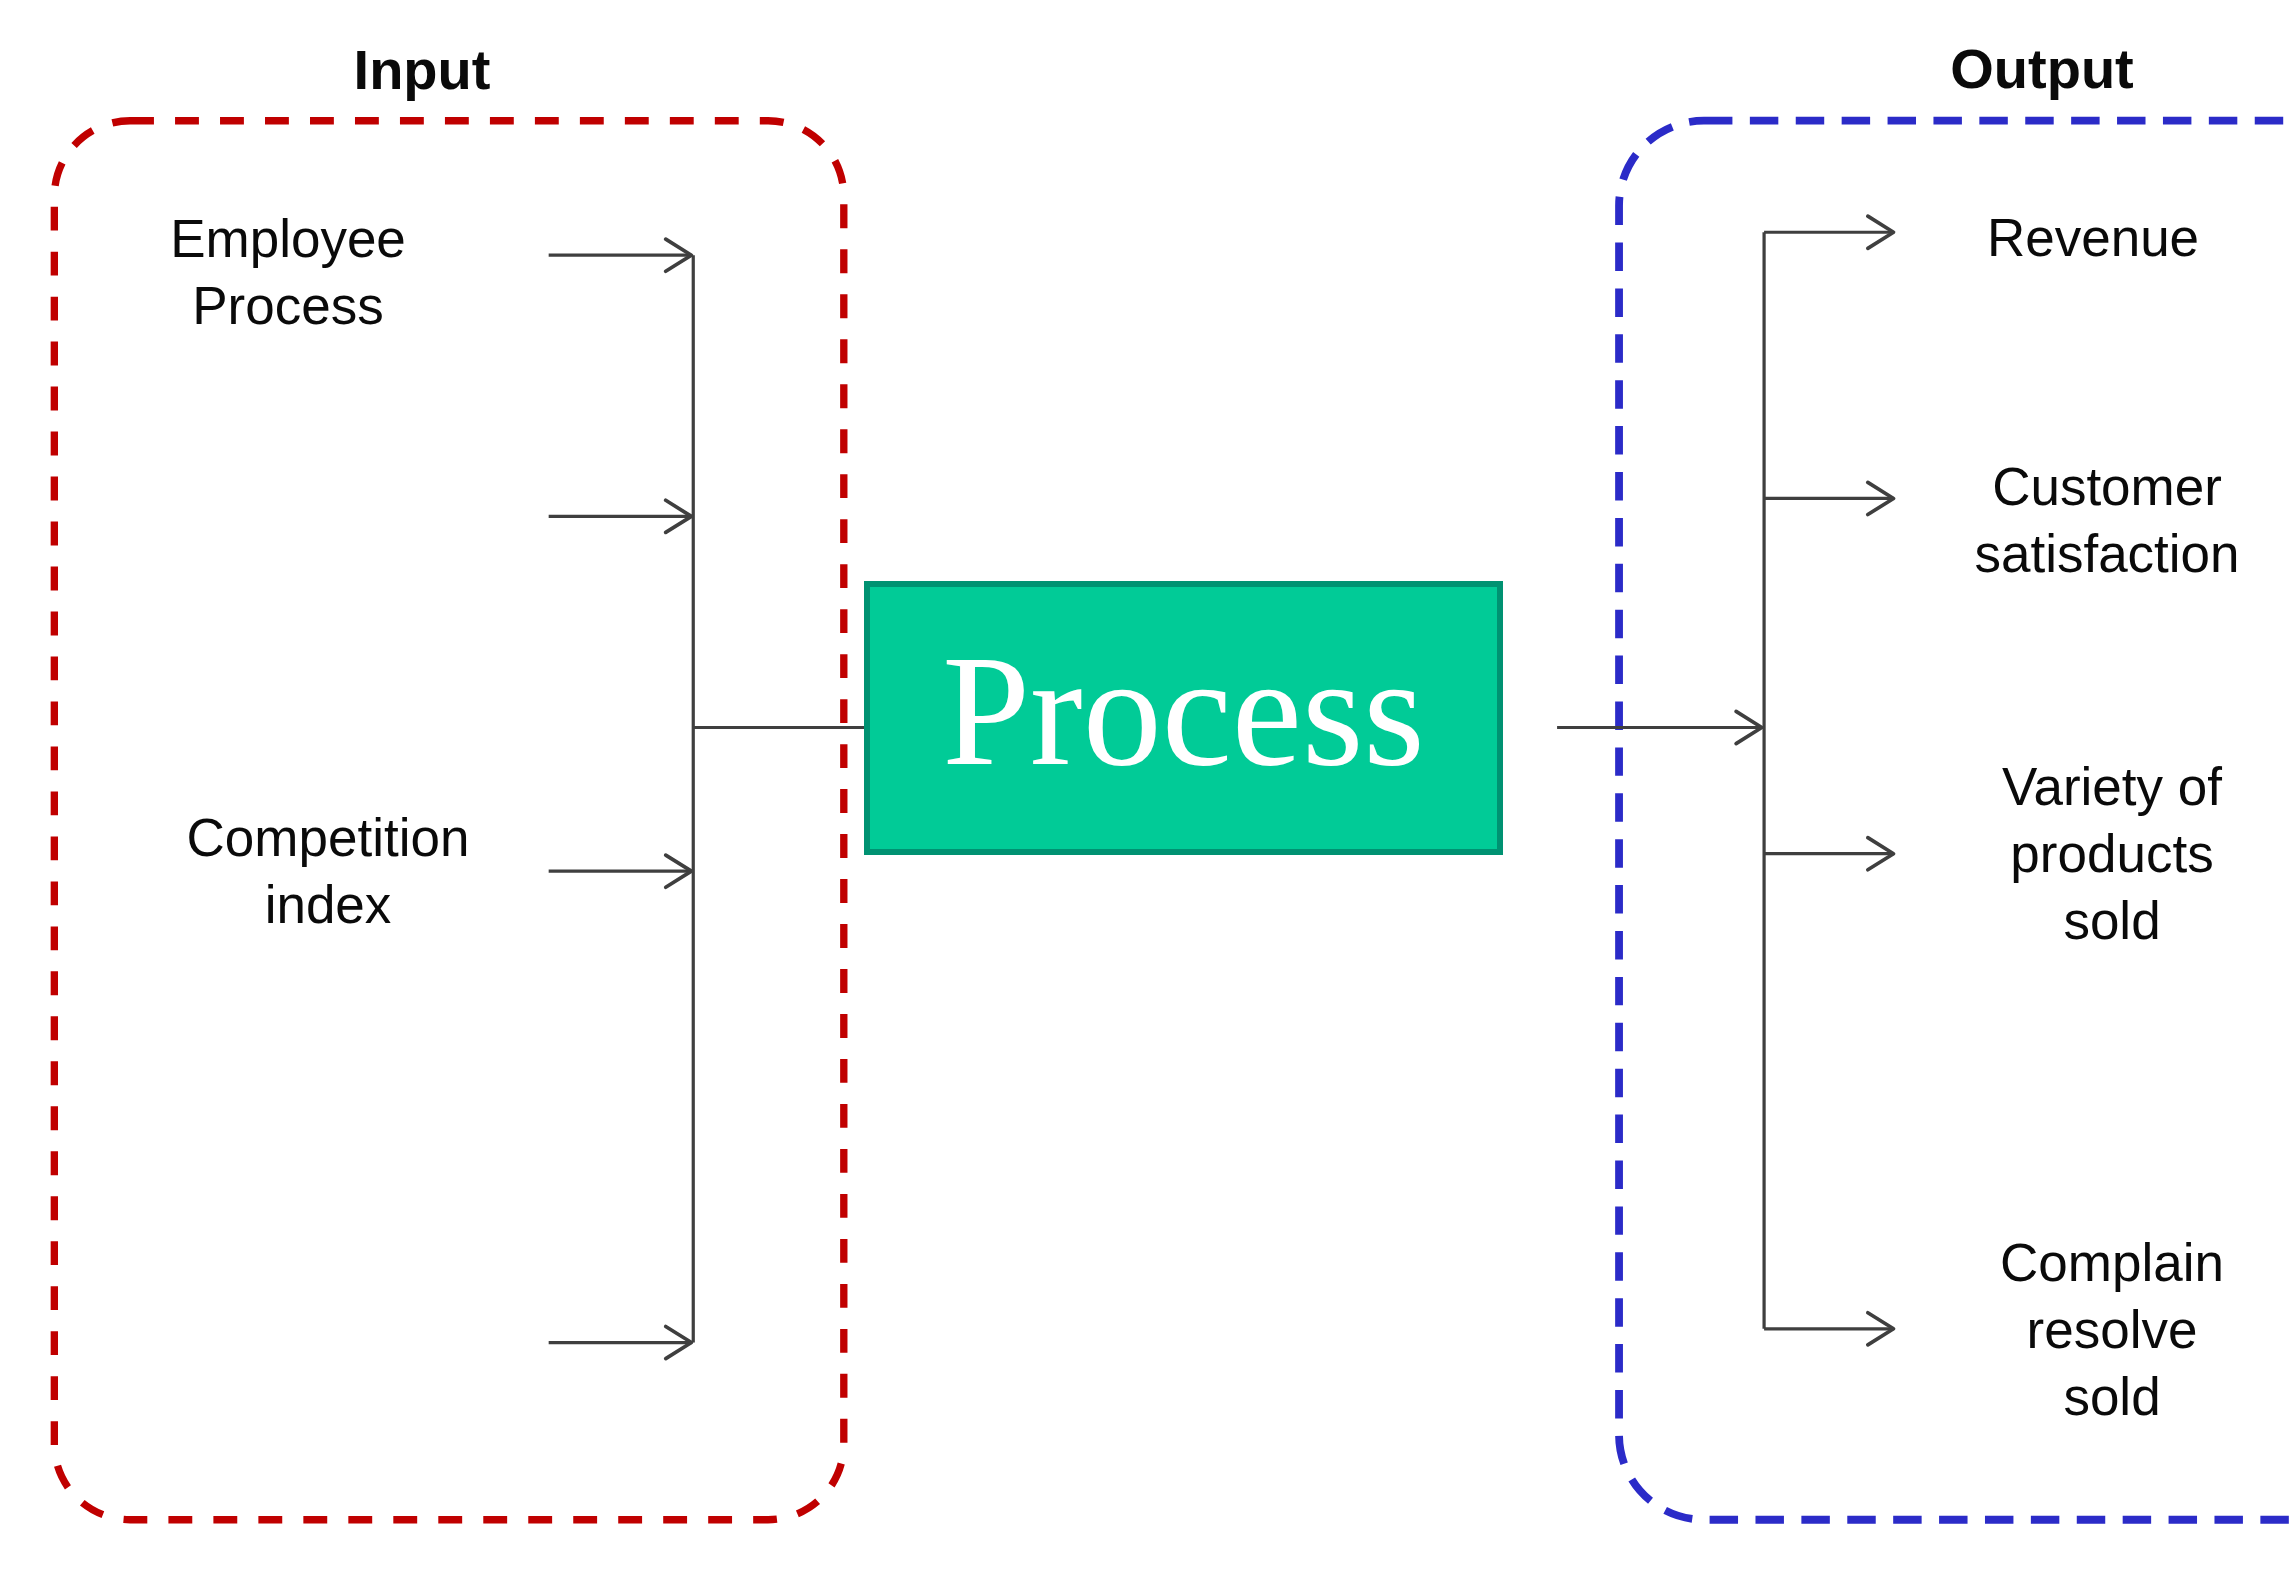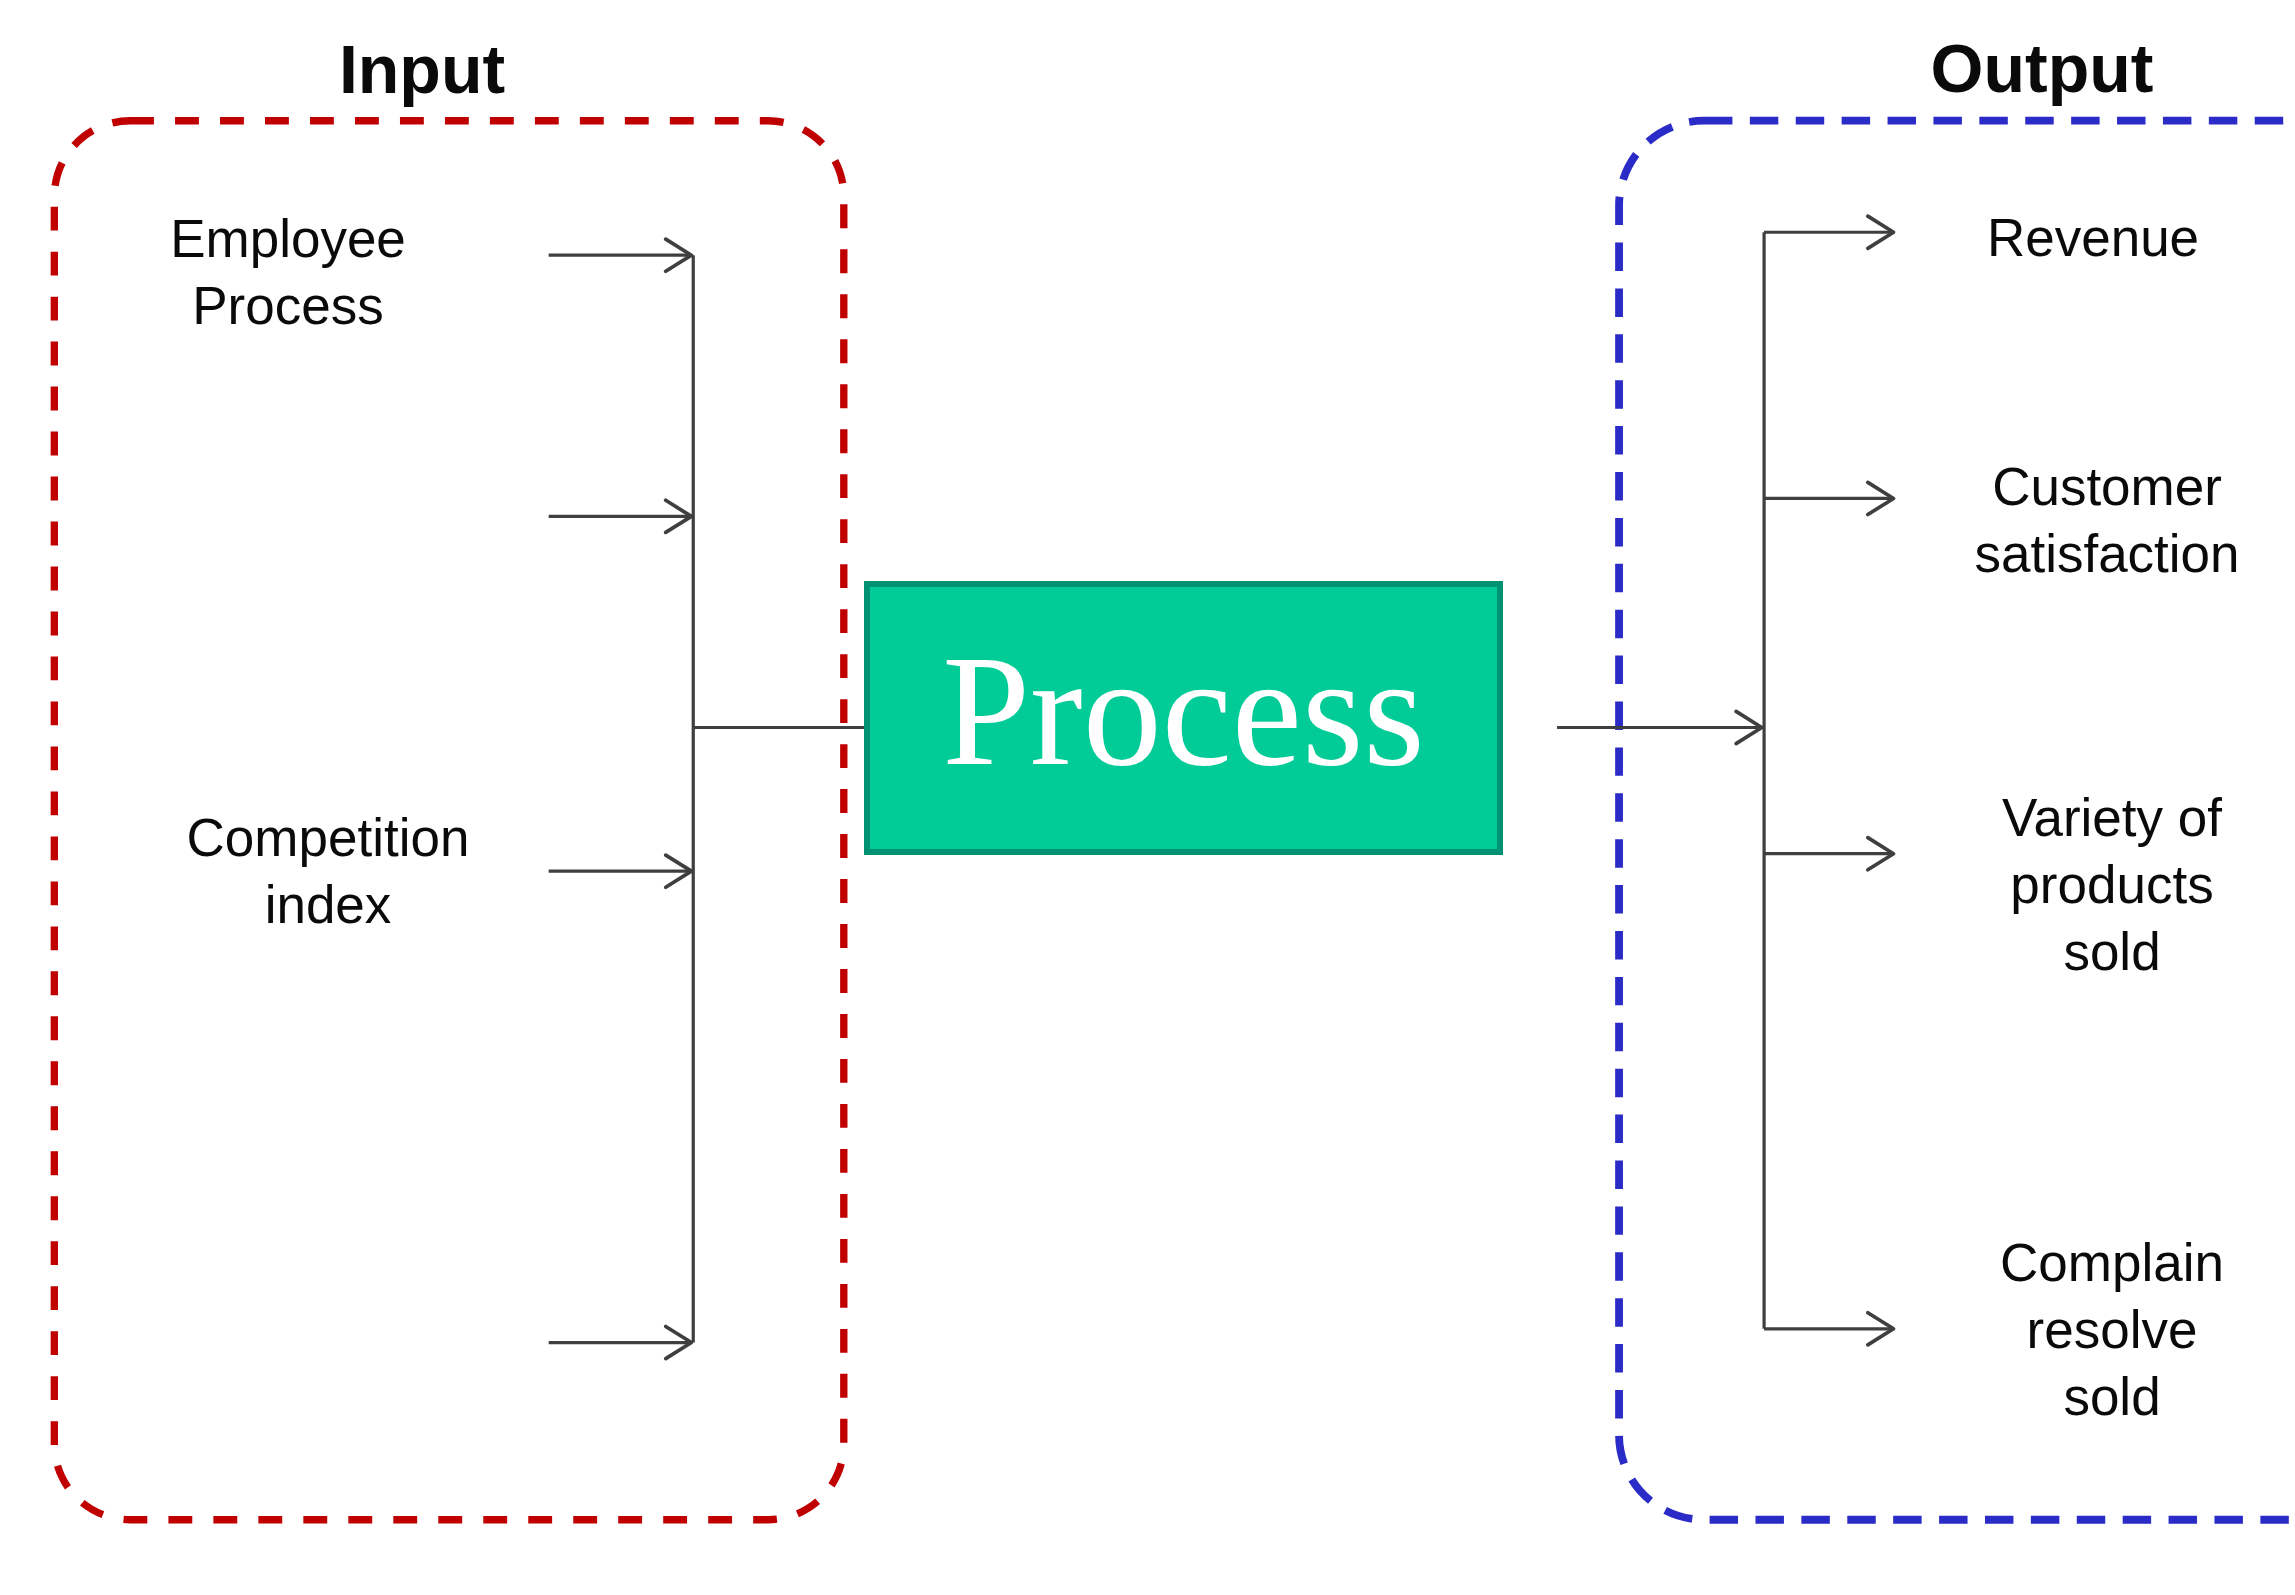--- a/index.html
+++ b/index.html
@@ -16,21 +16,21 @@
     width:2394px;
     height:1595px;
     background:#ffffff;
     overflow:hidden;
     font-family:"Liberation Sans", sans-serif;
   }
   .layer{position:absolute;left:0;top:0;width:100%;height:100%;}
   .group-title{
     position:absolute;
     transform:translate(-50%,-50%);
-    font-size:68px;
+    font-size:56px;
     font-weight:bold;
     color:var(--text);
     white-space:nowrap;
   }
   .node-label{
     position:absolute;
     transform:translate(-50%,-50%);
     font-size:53px;
     line-height:67px;
     color:var(--text);
@@ -118,19 +118,19 @@
   <div class="node-label" style="left:328px; top:871px;">Competition
 index</div>
 
   <div class="process-box">
     <span class="process-label">Process</span>
   </div>
 
   <div class="node-label" style="left:2093px; top:237px;">Revenue</div>
   <div class="node-label" style="left:2107px; top:520px;">Customer
 satisfaction</div>
-  <div class="node-label" style="left:2112px; top:884px;text-align:center;">Variety of
+  <div class="node-label" style="left:2112px; top:853px;text-align:center;">Variety of
 products sold</div>
   <div class="node-label" style="left:2112px; top:1329px;">Complain
 resolve sold</div>
 
 </div>
 
 
 </body></html>

